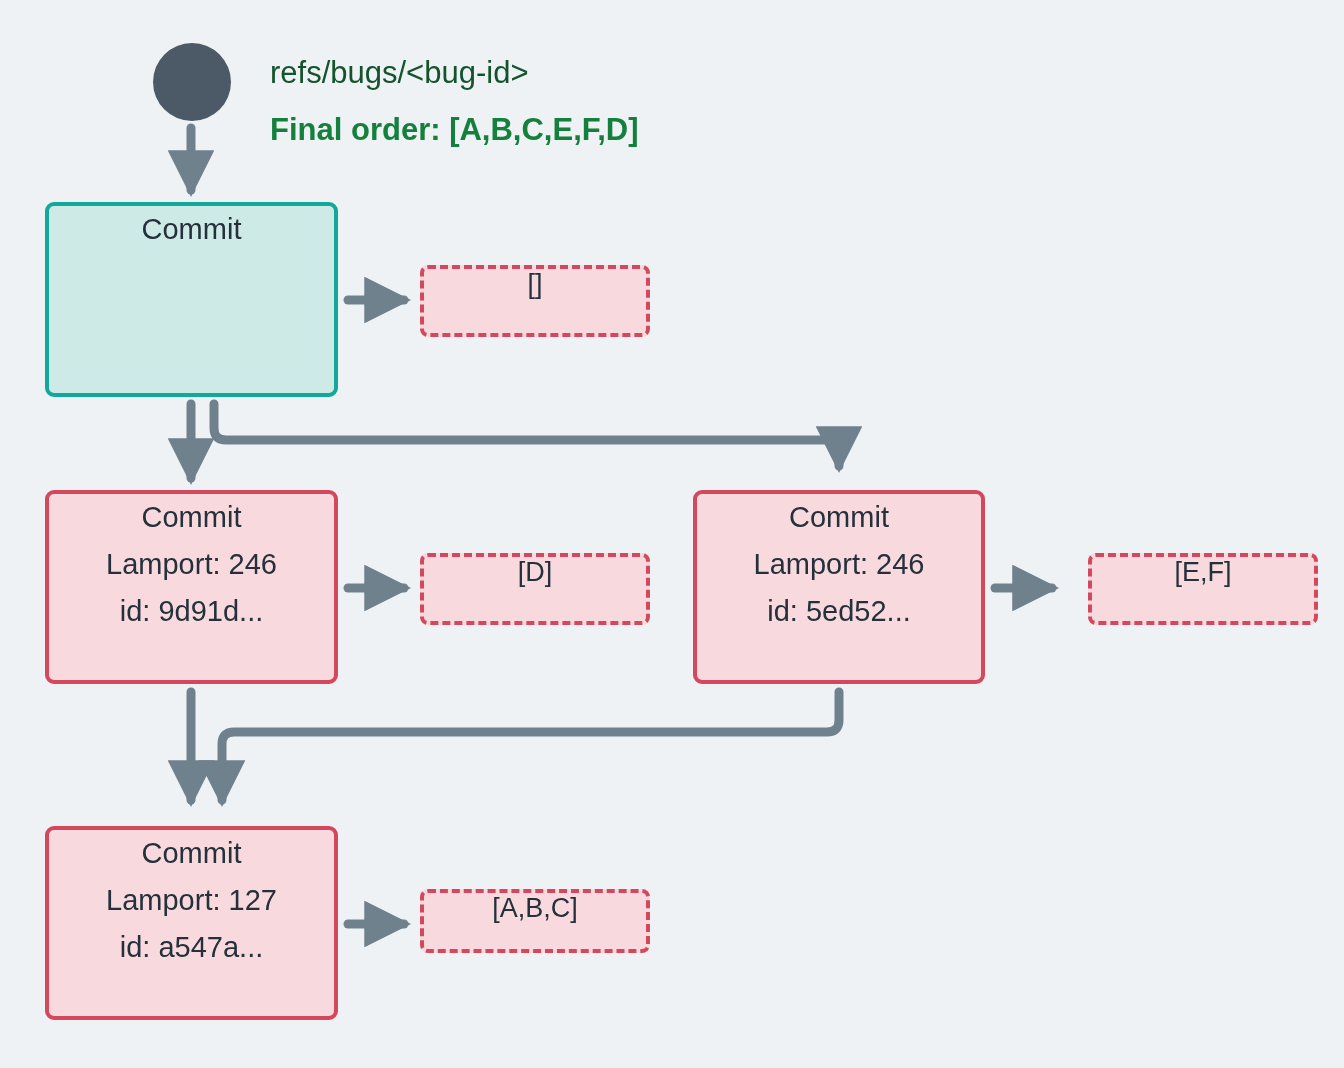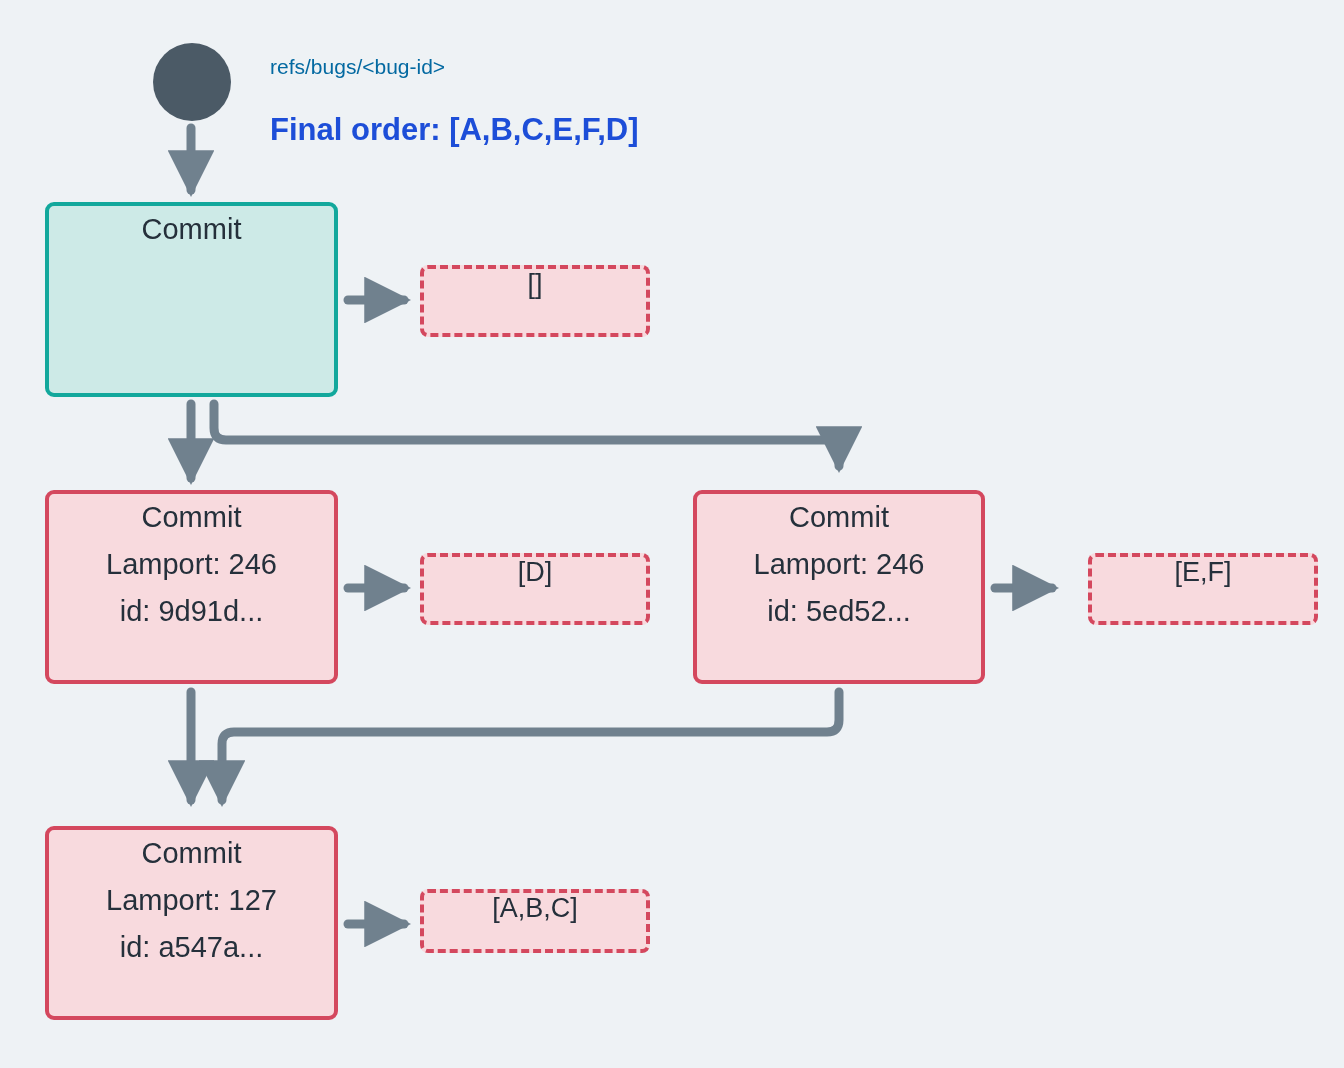--- a/index.html
+++ b/index.html
@@ -60,28 +60,28 @@
   .root-dot {
     position: absolute;
     border-radius: 50%;
     background: #4b5a66;
   }
   .header-text {
     position: absolute;
     white-space: nowrap;
   }
   .ref-label {
-    font-size: 21px;
+    font-size: 31px;
     font-weight: 400;
-    color: #0369a1;
+    color: #14532d;
   }
   .order-label {
     font-size: 31px;
     font-weight: 700;
-    color: #1d4ed8;
+    color: #15803d;
   }
 </style>
 </head>
 <body>
 
 <div id="canvas">
 
   <svg id="edges" viewBox="0 0 1344 1068" width="1344" height="1068" xmlns="http://www.w3.org/2000/svg">
     <defs>
       <marker id="arrow" viewBox="0 0 10 10" refX="8.5" refY="5" markerWidth="5.2" markerHeight="5.2" orient="auto-start-reverse">

